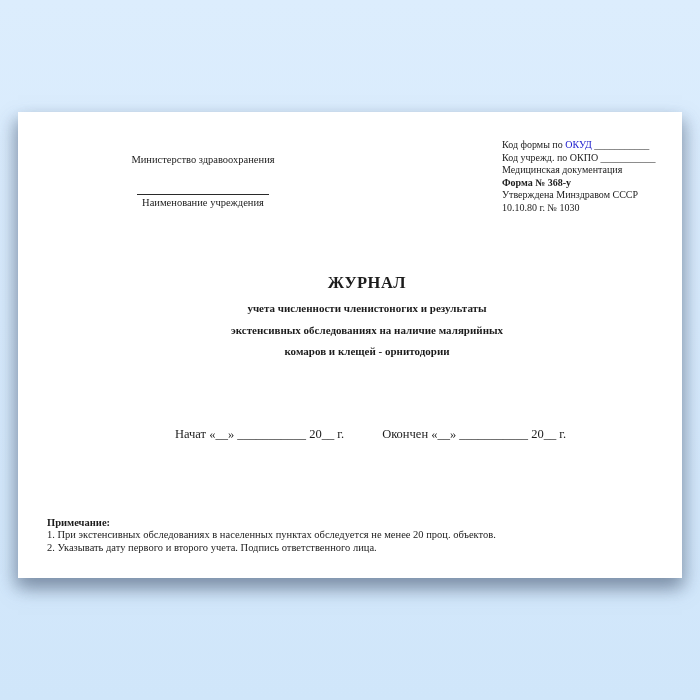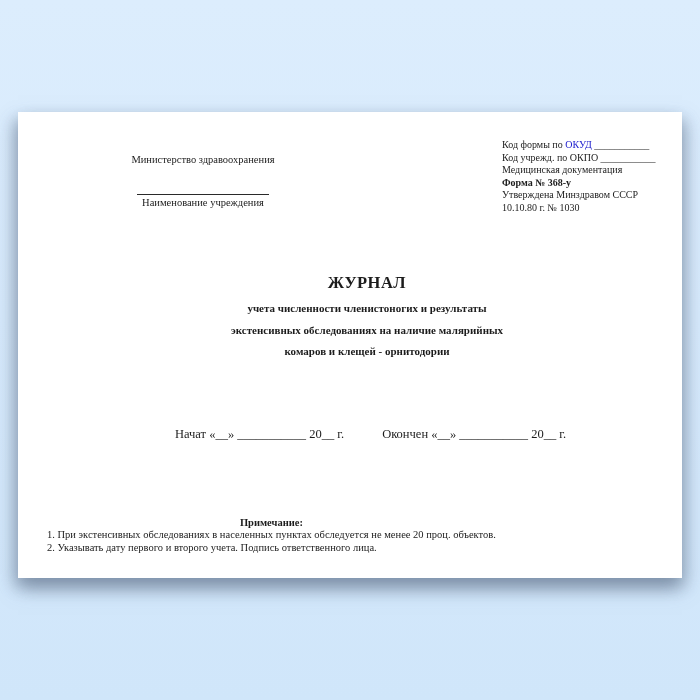--- a/index.html
+++ b/index.html
@@ -73,21 +73,21 @@
     white-space: nowrap;
     margin-top: 45px;
   }
   
   .notes {
     position: absolute;
     left: 29px; top: 405px;
     font-size: 10.5px;
     line-height: 12.4px;
   }
-  .notes .heading { font-weight: bold; text-align: center; }
+  .notes .heading { font-weight: bold; }
 </style>
 </head>
 <body>
 
 <div class="paper">
 
   <div class="ministry">
     <div>Министерство здравоохранения</div>
     <div class="org-line"></div>
     <div class="org-label">Наименование учреждения</div>

